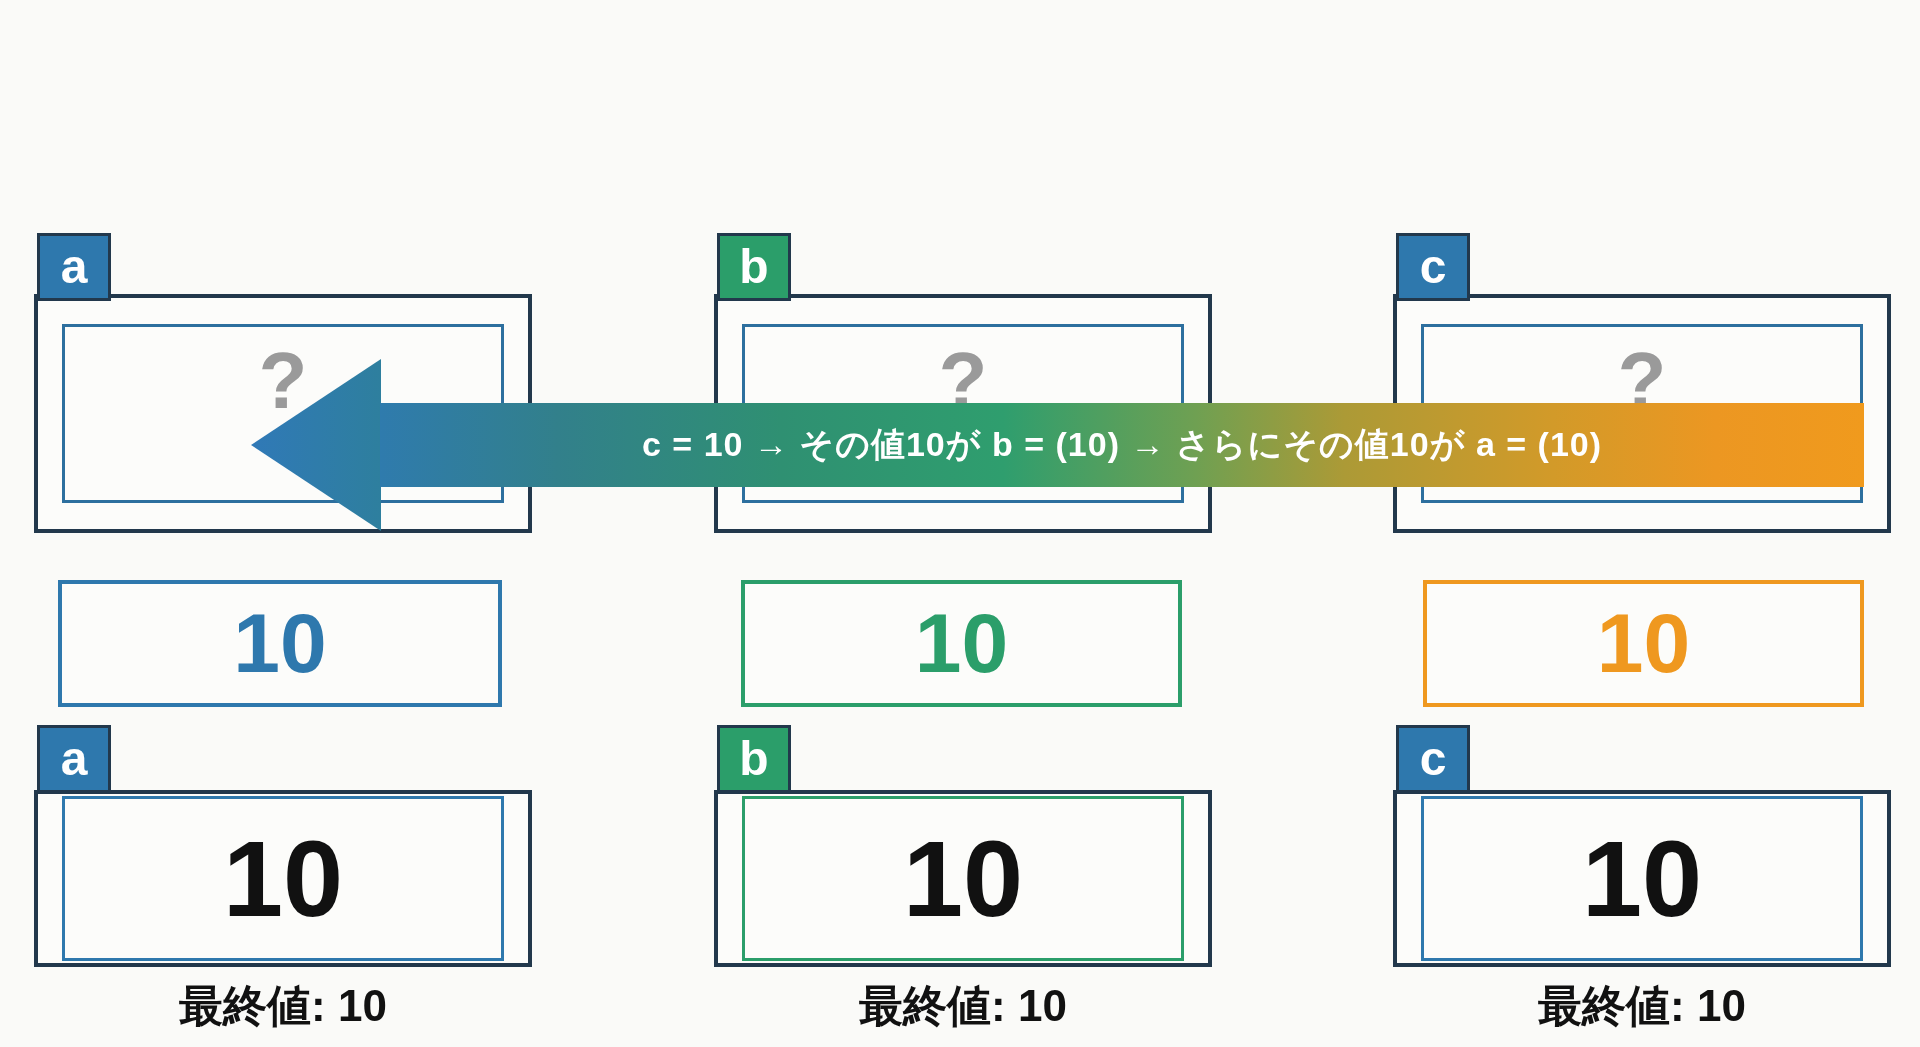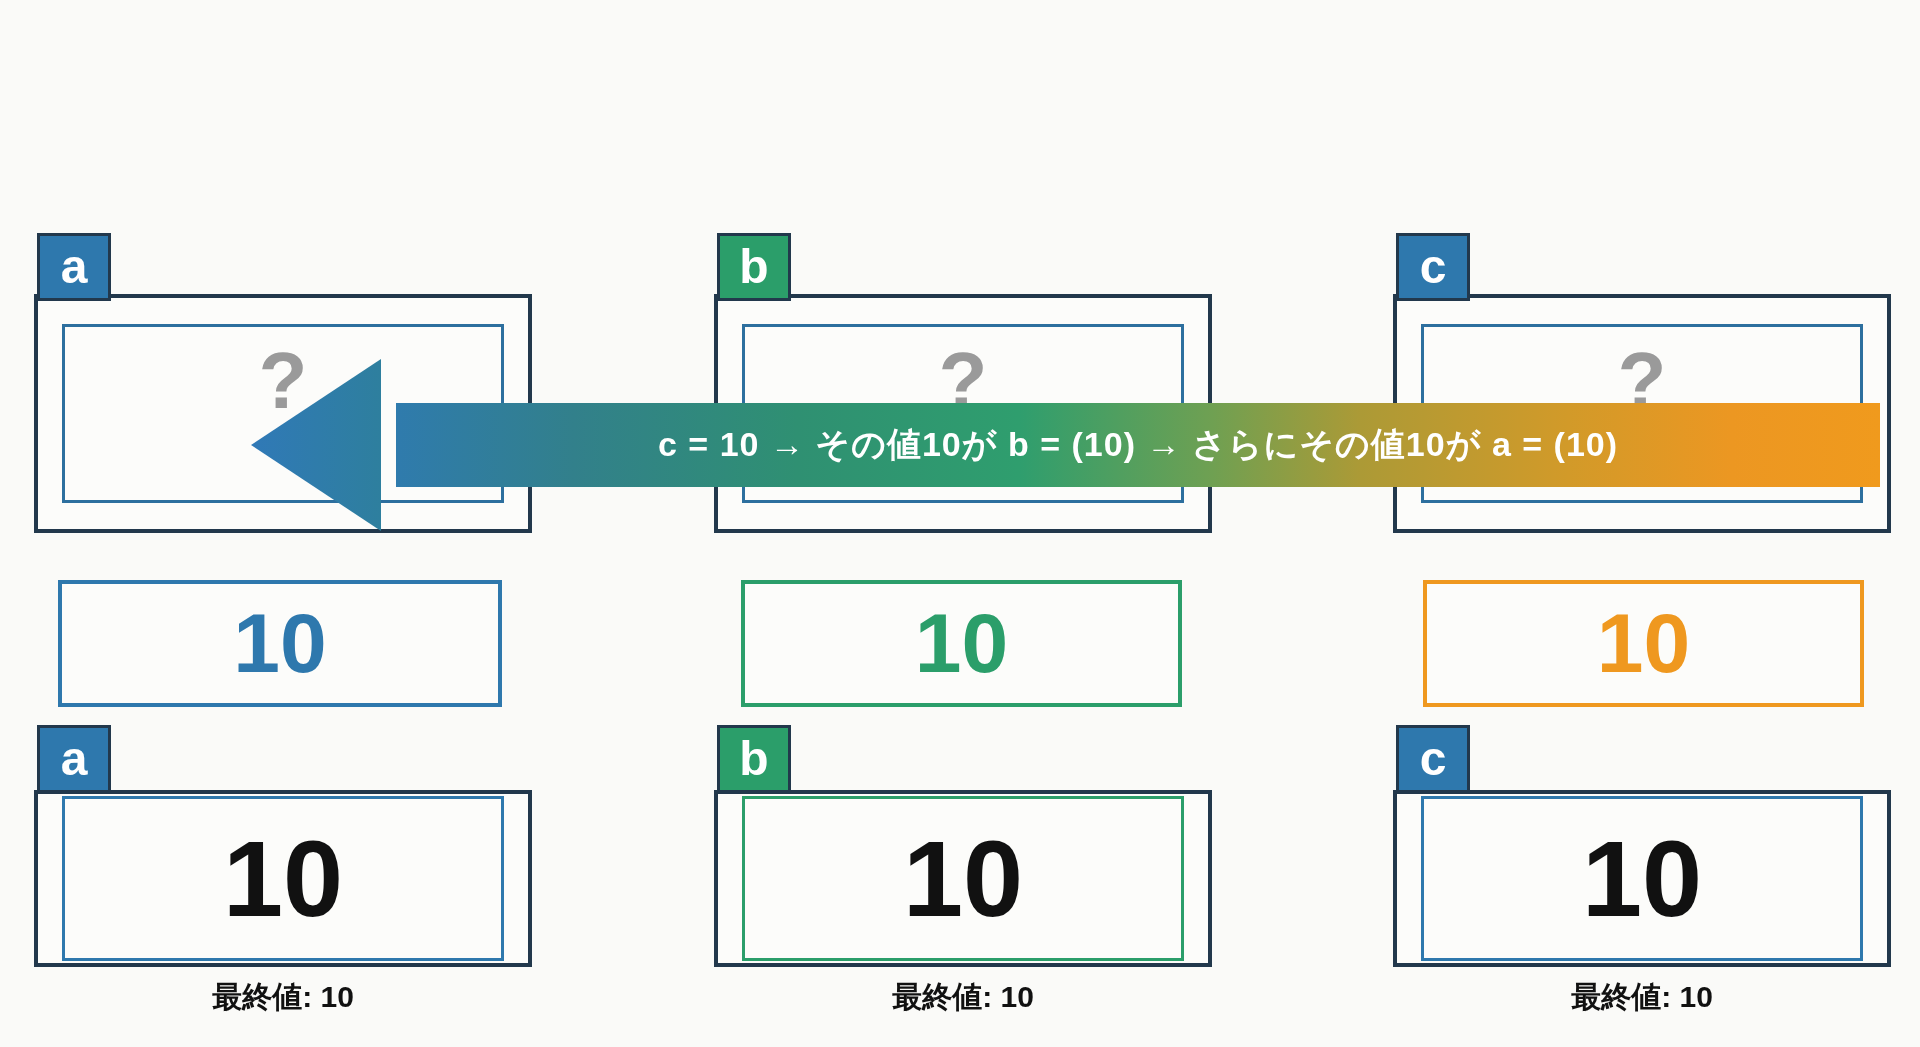--- a/index.html
+++ b/index.html
@@ -105,21 +105,20 @@
     left: 380px;
     top: 403px;
     width: 1484px;
     height: 84px;
     background: linear-gradient(90deg,
       #2f7bad 0%, #32808b 12%, #2f9072 27%, #2f9e6e 42%,
       #6fa052 55%, #ac9a36 65%, #d29a29 79%, #ec9722 90%, #f09a1d 100%);
     display: flex;
     align-items: center;
     justify-content: center;
-    margin-left: 16px;
   }
   .arrow-label {
     color: #ffffff;
     font-size: 34px;
     font-weight: 600;
     letter-spacing: 1px;
     white-space: nowrap;
   }
 
   
@@ -171,21 +170,21 @@
     font-weight: 800;
     color: #111111;
     line-height: 1;
   }
   .final-label {
     position: absolute;
     top: 252px;
     left: 0;
     width: 100%;
     text-align: center;
-    font-size: 30px;
+    font-size: 44px;
     font-weight: 700;
     color: #111111;
   }
 </style>
 </head>
 <body>
 
 <div class="stage">
 
 

